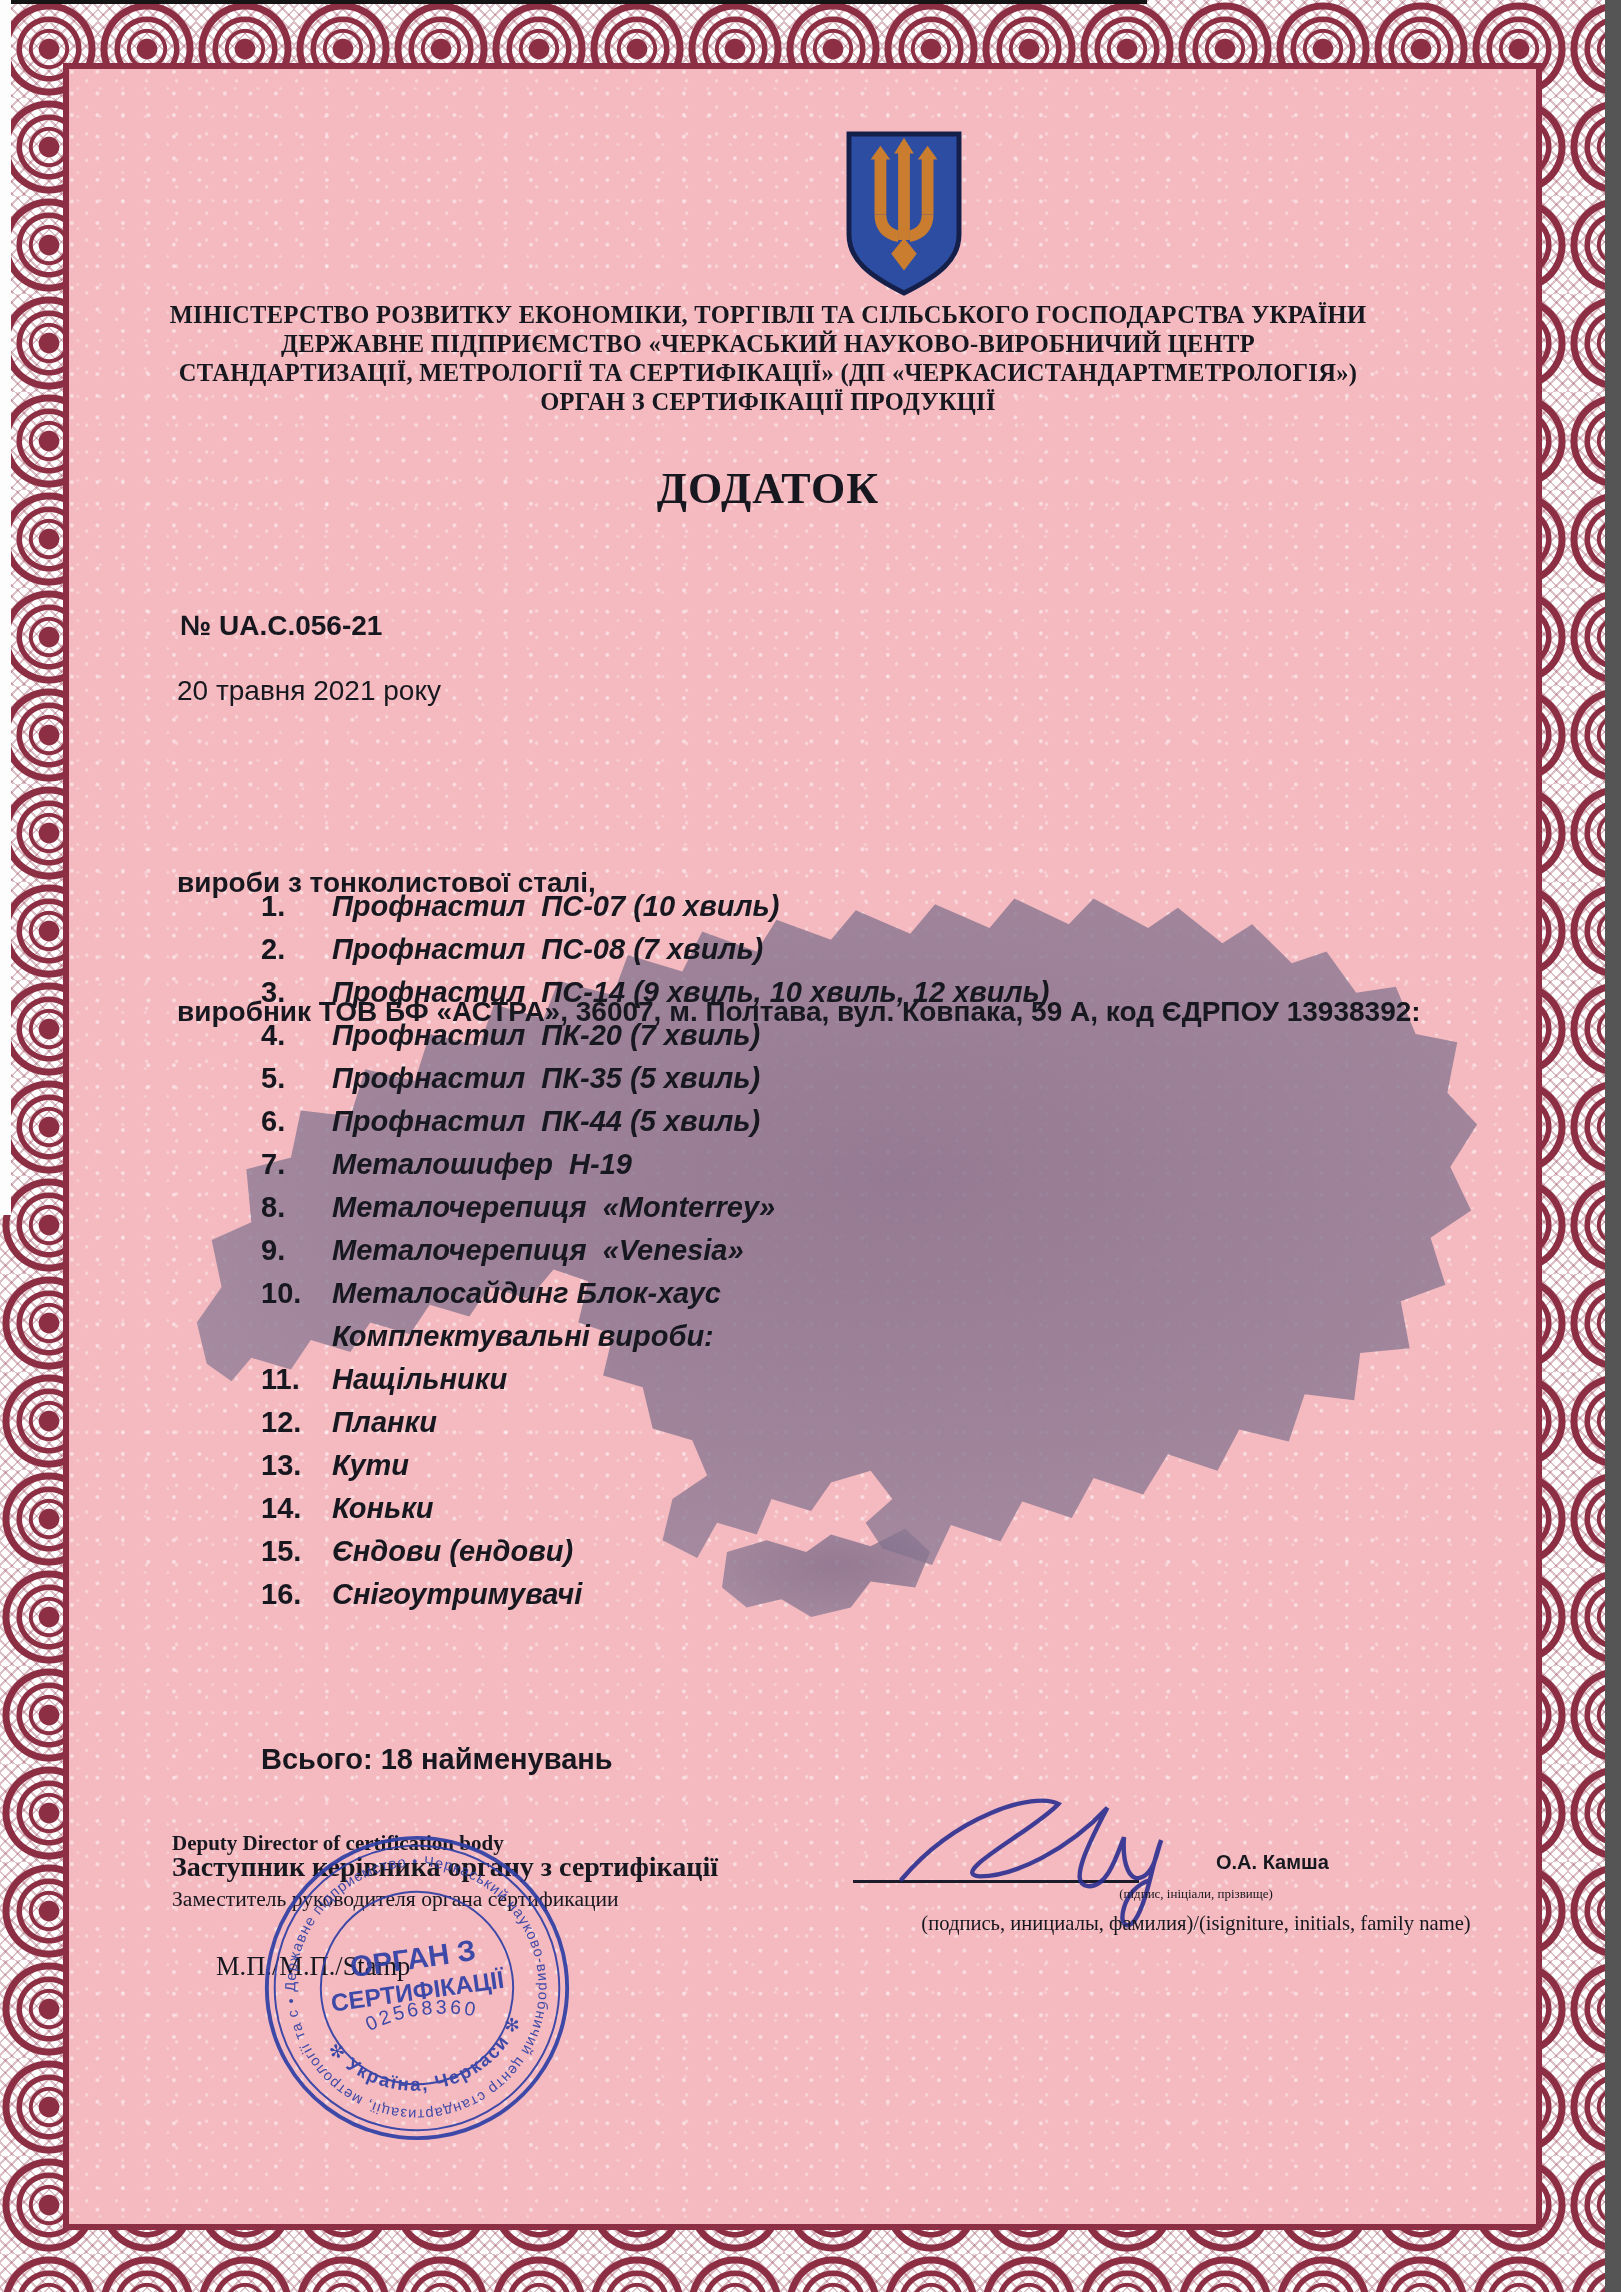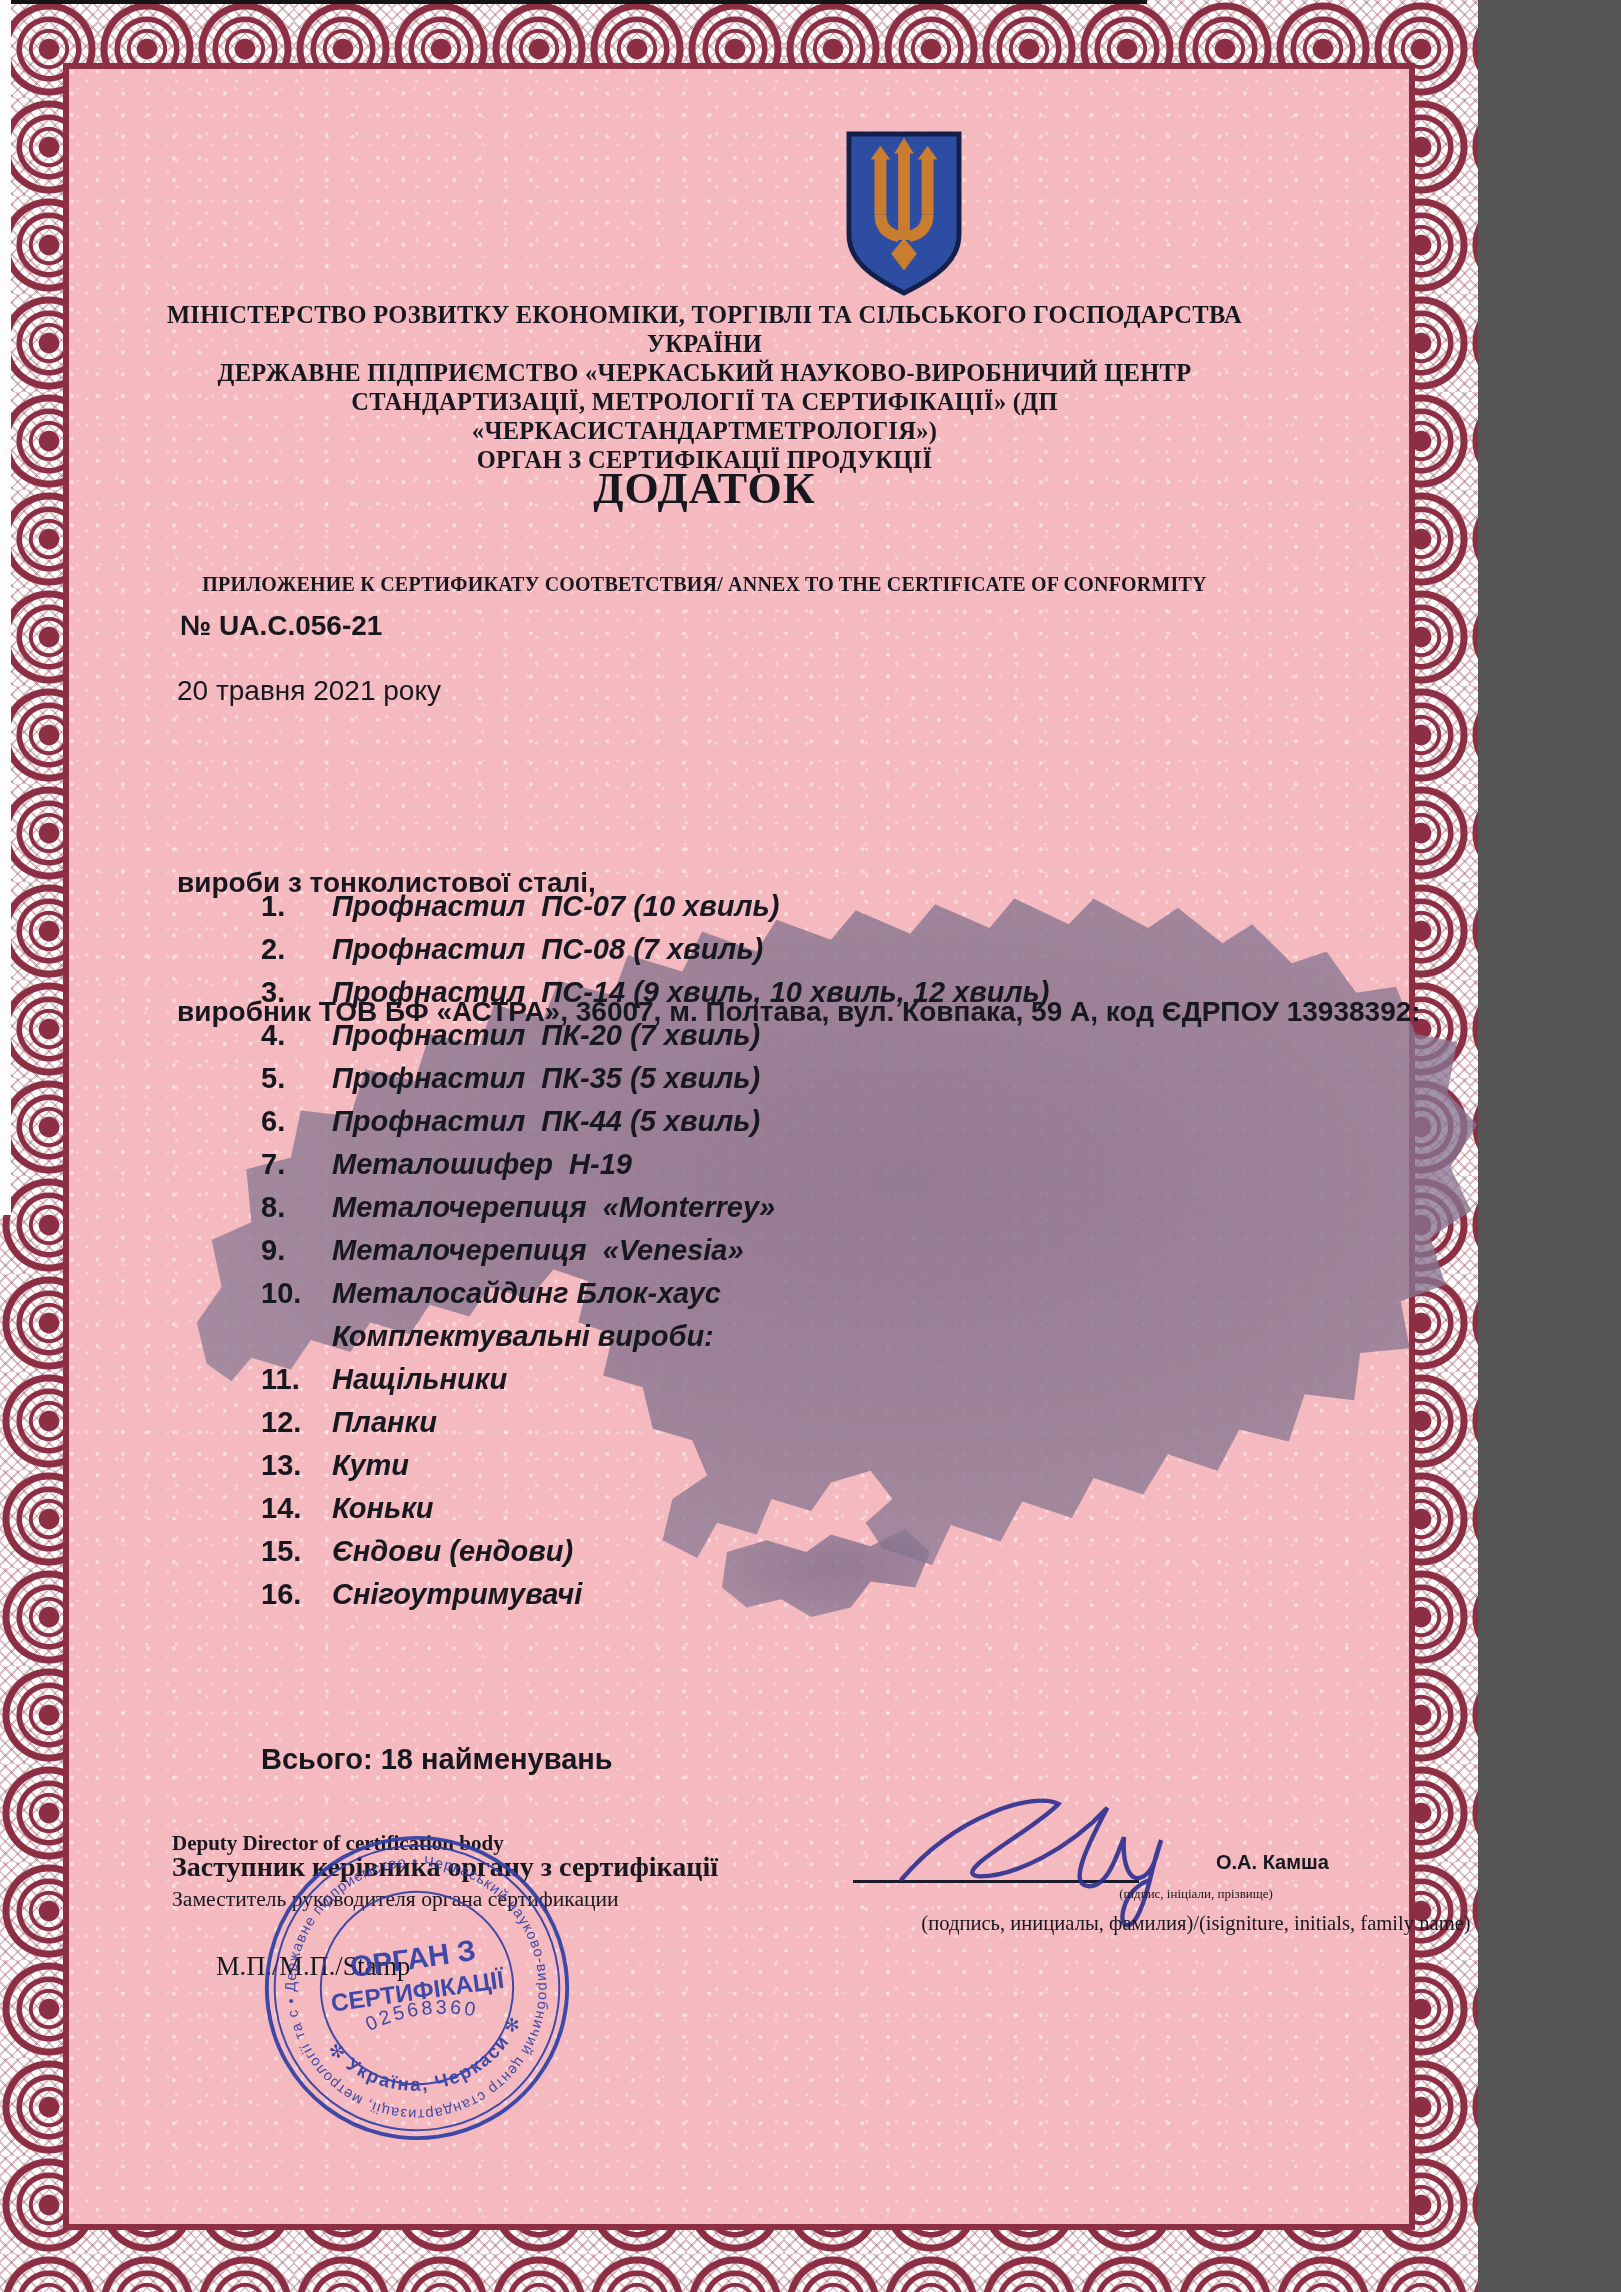--- a/index.html
+++ b/index.html
@@ -1,17 +1,17 @@
 <!DOCTYPE html>
 <html><head>
 <meta charset="utf-8">
 <style>
   html,body{margin:0;padding:0;background:#555;}
   .page{
-    position:relative;width:1478px;height:2293px;overflow:hidden;
+    position:relative;width:1605px;height:2293px;overflow:hidden;
     font-family:"Liberation Serif","DejaVu Serif",serif;
     background-color:#ffffff;
     background-image:
       repeating-linear-gradient(45deg, rgba(141,47,68,.30) 0 2px, transparent 2px 8.8px),
       repeating-linear-gradient(-45deg, rgba(141,47,68,.30) 0 2px, transparent 2px 8.8px),
       radial-gradient(circle at 49px 49px, #8d2f44 9.8px, transparent 10.8px),
       radial-gradient(circle at 49px 49px, transparent 15.7px, #8d2f44 16.7px, #8d2f44 19.6px, transparent 20.6px),
       radial-gradient(circle at 49px 49px, transparent 26.5px, #8d2f44 27.4px, #8d2f44 32px, transparent 33px),
       radial-gradient(circle at 49px 49px, transparent 39px, #8d2f44 40px, #8d2f44 46px, transparent 47px);
     background-size:98px 98px;
@@ -109,21 +109,20 @@
     </svg>
 
     <div class="abs center-col org-block ink">
       <div>МІНІСТЕРСТВО РОЗВИТКУ ЕКОНОМІКИ, ТОРГІВЛІ ТА СІЛЬСЬКОГО ГОСПОДАРСТВА УКРАЇНИ</div>
       <div>ДЕРЖАВНЕ ПІДПРИЄМСТВО «ЧЕРКАСЬКИЙ НАУКОВО-ВИРОБНИЧИЙ ЦЕНТР</div>
       <div>СТАНДАРТИЗАЦІЇ, МЕТРОЛОГІЇ ТА СЕРТИФІКАЦІЇ» (ДП «ЧЕРКАСИСТАНДАРТМЕТРОЛОГІЯ»)</div>
       <div>ОРГАН З СЕРТИФІКАЦІЇ ПРОДУКЦІЇ</div>
     </div>
 
     <div class="abs center-col title1 ink">ДОДАТОК</div>
-    <div class="abs center-col subtitle ink">ПРИЛОЖЕНИЕ К СЕРТИФИКАТУ СООТВЕТСТВИЯ/ ANNEX TO THE CERTIFICATE OF CONFORMITY</div>
 
     <div class="abs cert-no sans ink">№ UA.C.056-21</div>
     <div class="abs cert-date sans ink">20 травня 2021 року</div>
 
     <div class="abs intro sans ink">
       <div>вироби з тонколистової сталі,</div>
       <div>виробник ТОВ БФ «АСТРА», 36007, м. Полтава, вул. Ковпака, 59 А, код ЄДРПОУ 13938392:</div>
     </div>
 
     <div class="abs list sans ink">

